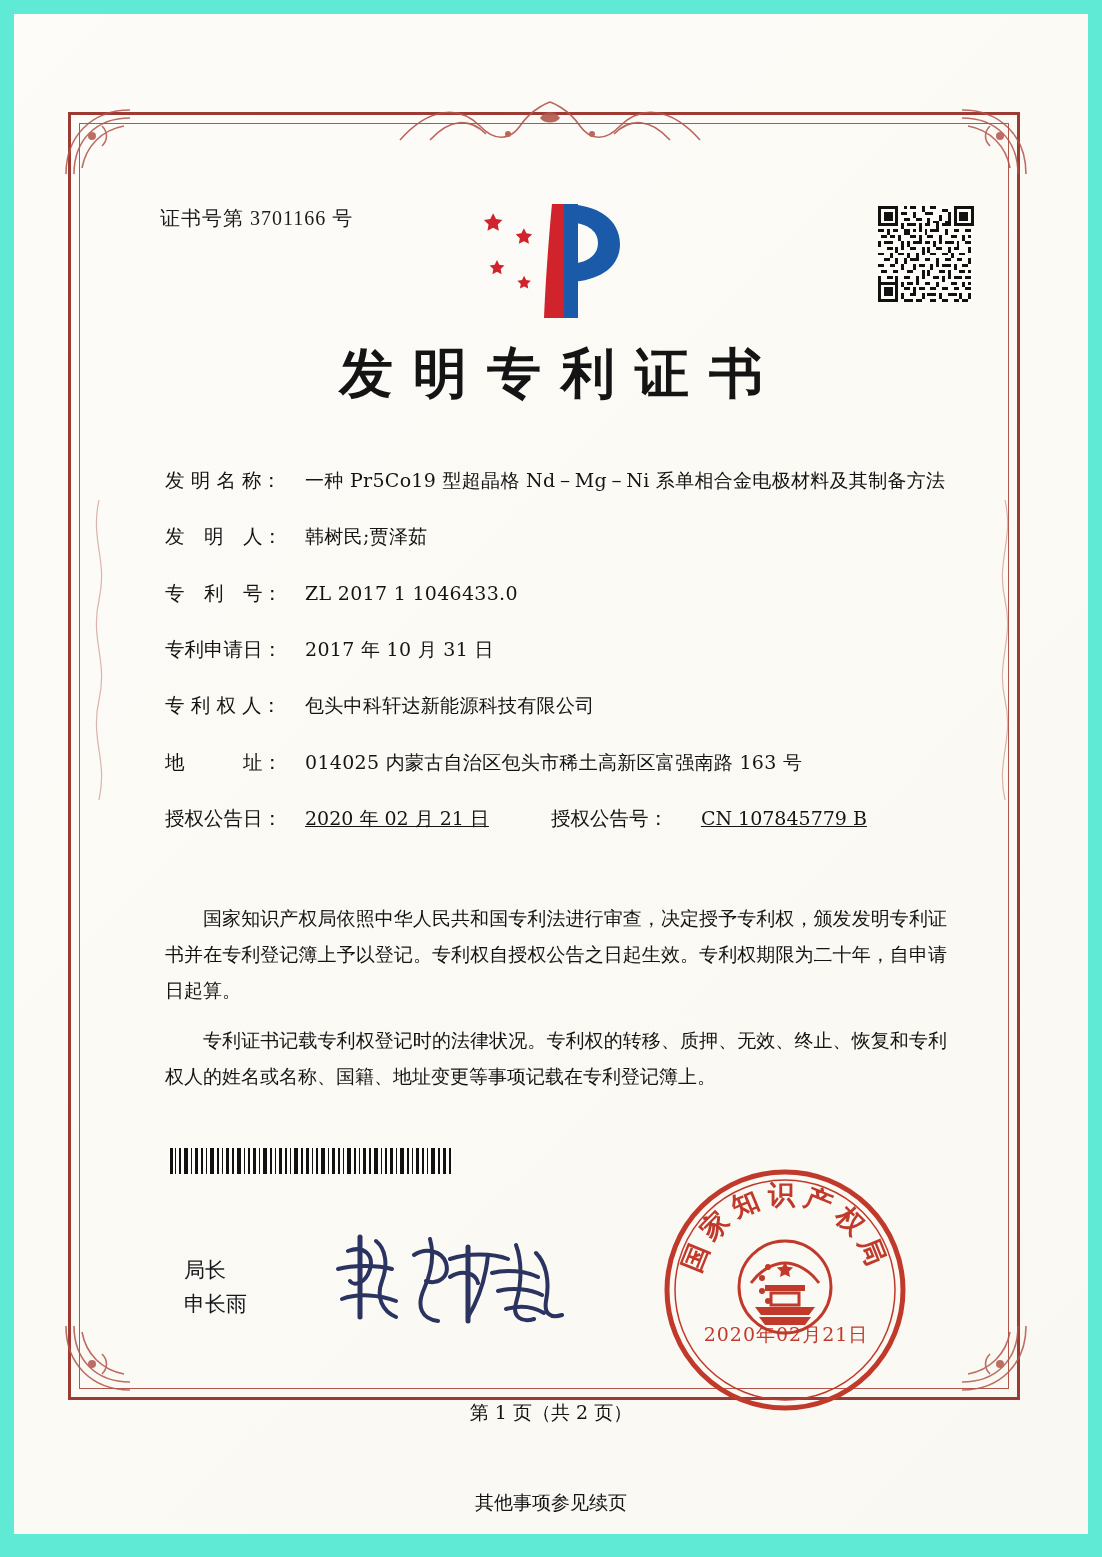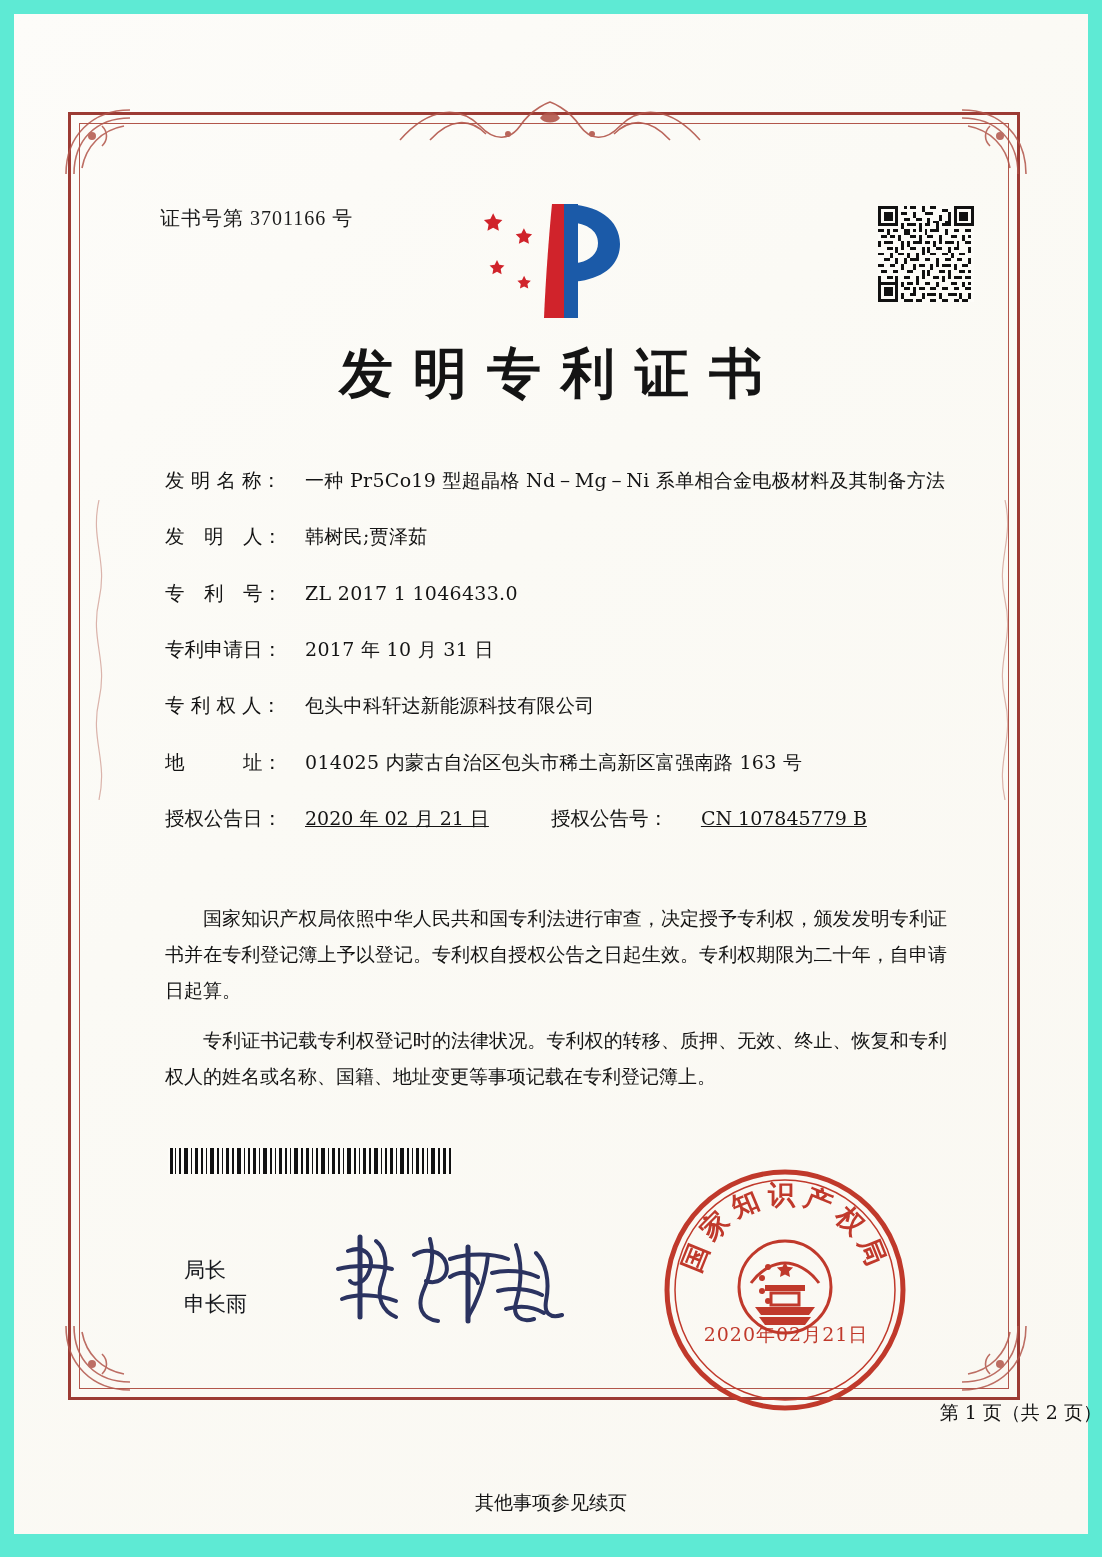--- a/index.html
+++ b/index.html
@@ -210,21 +210,21 @@
     font-family: "DejaVu Serif", serif;
     font-size: 19px;
     color: #c0392b;
     letter-spacing: 1px;
   }
 
   
   .page-no {
     position: absolute;
     left: 0; right: 0; top: 1400px;
-    text-align: right;
+    text-align: center;
     font-family: "DejaVu Serif", serif;
     font-size: 19px;
     color: #141414;
   }
   .footer-note {
     position: absolute;
     left: 0; right: 0; top: 1490px;
     text-align: center;
     font-family: "DejaVu Serif", serif;
     font-size: 19px;

